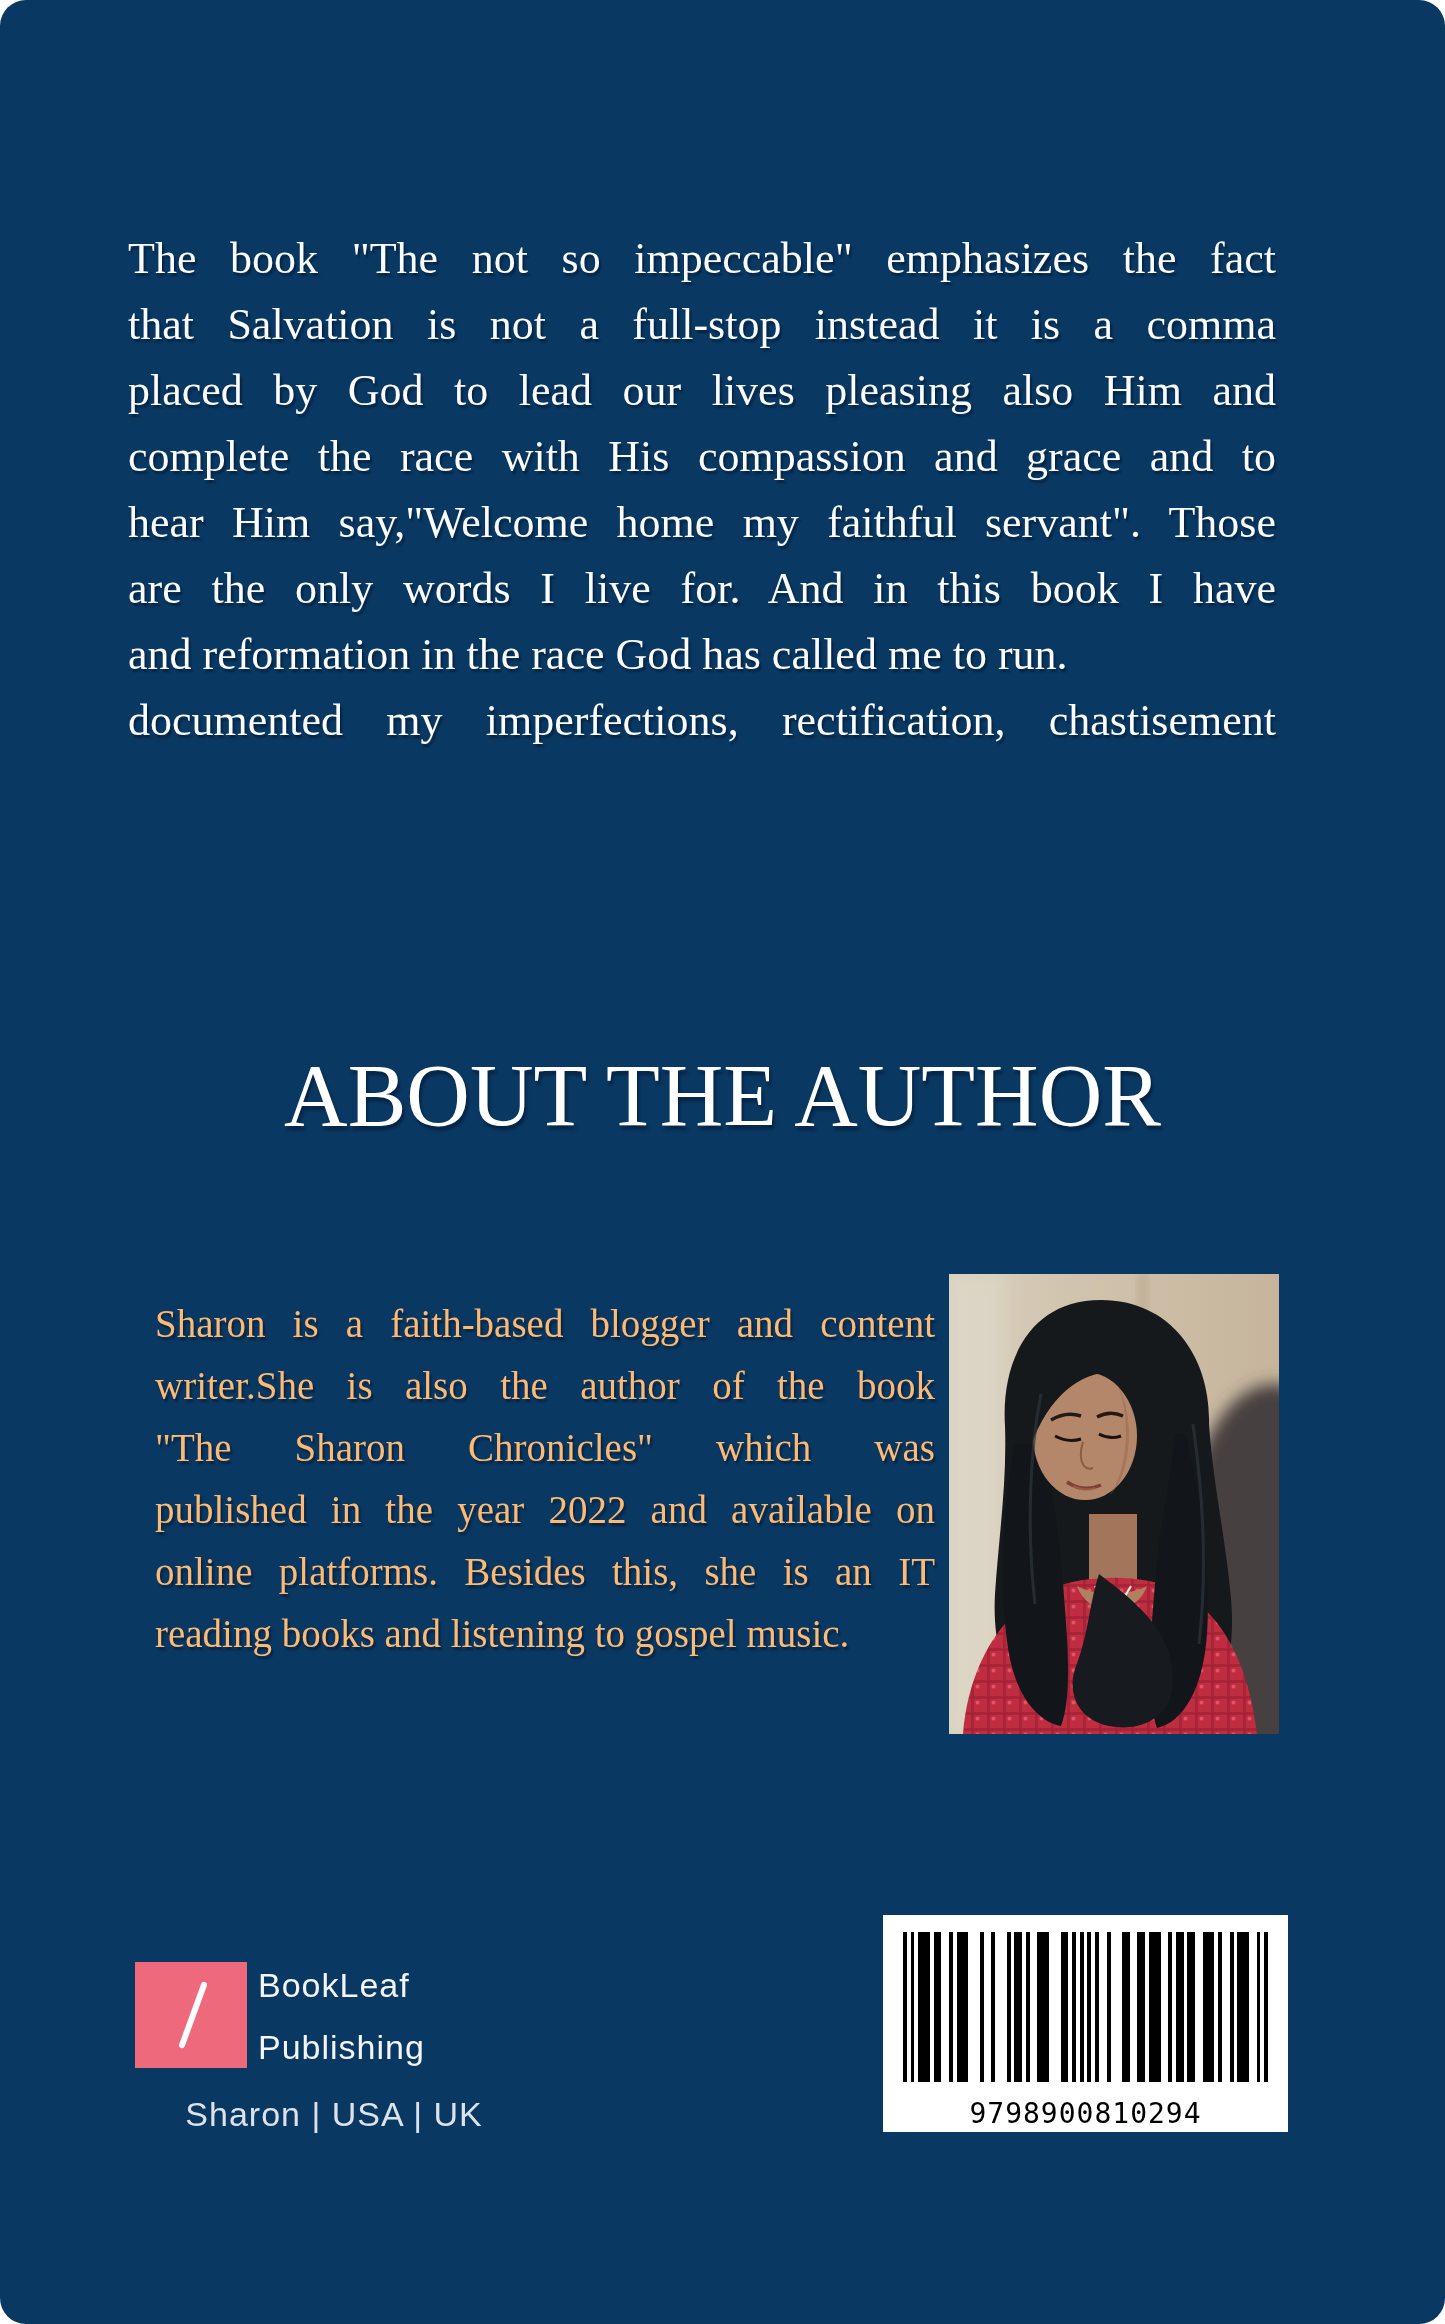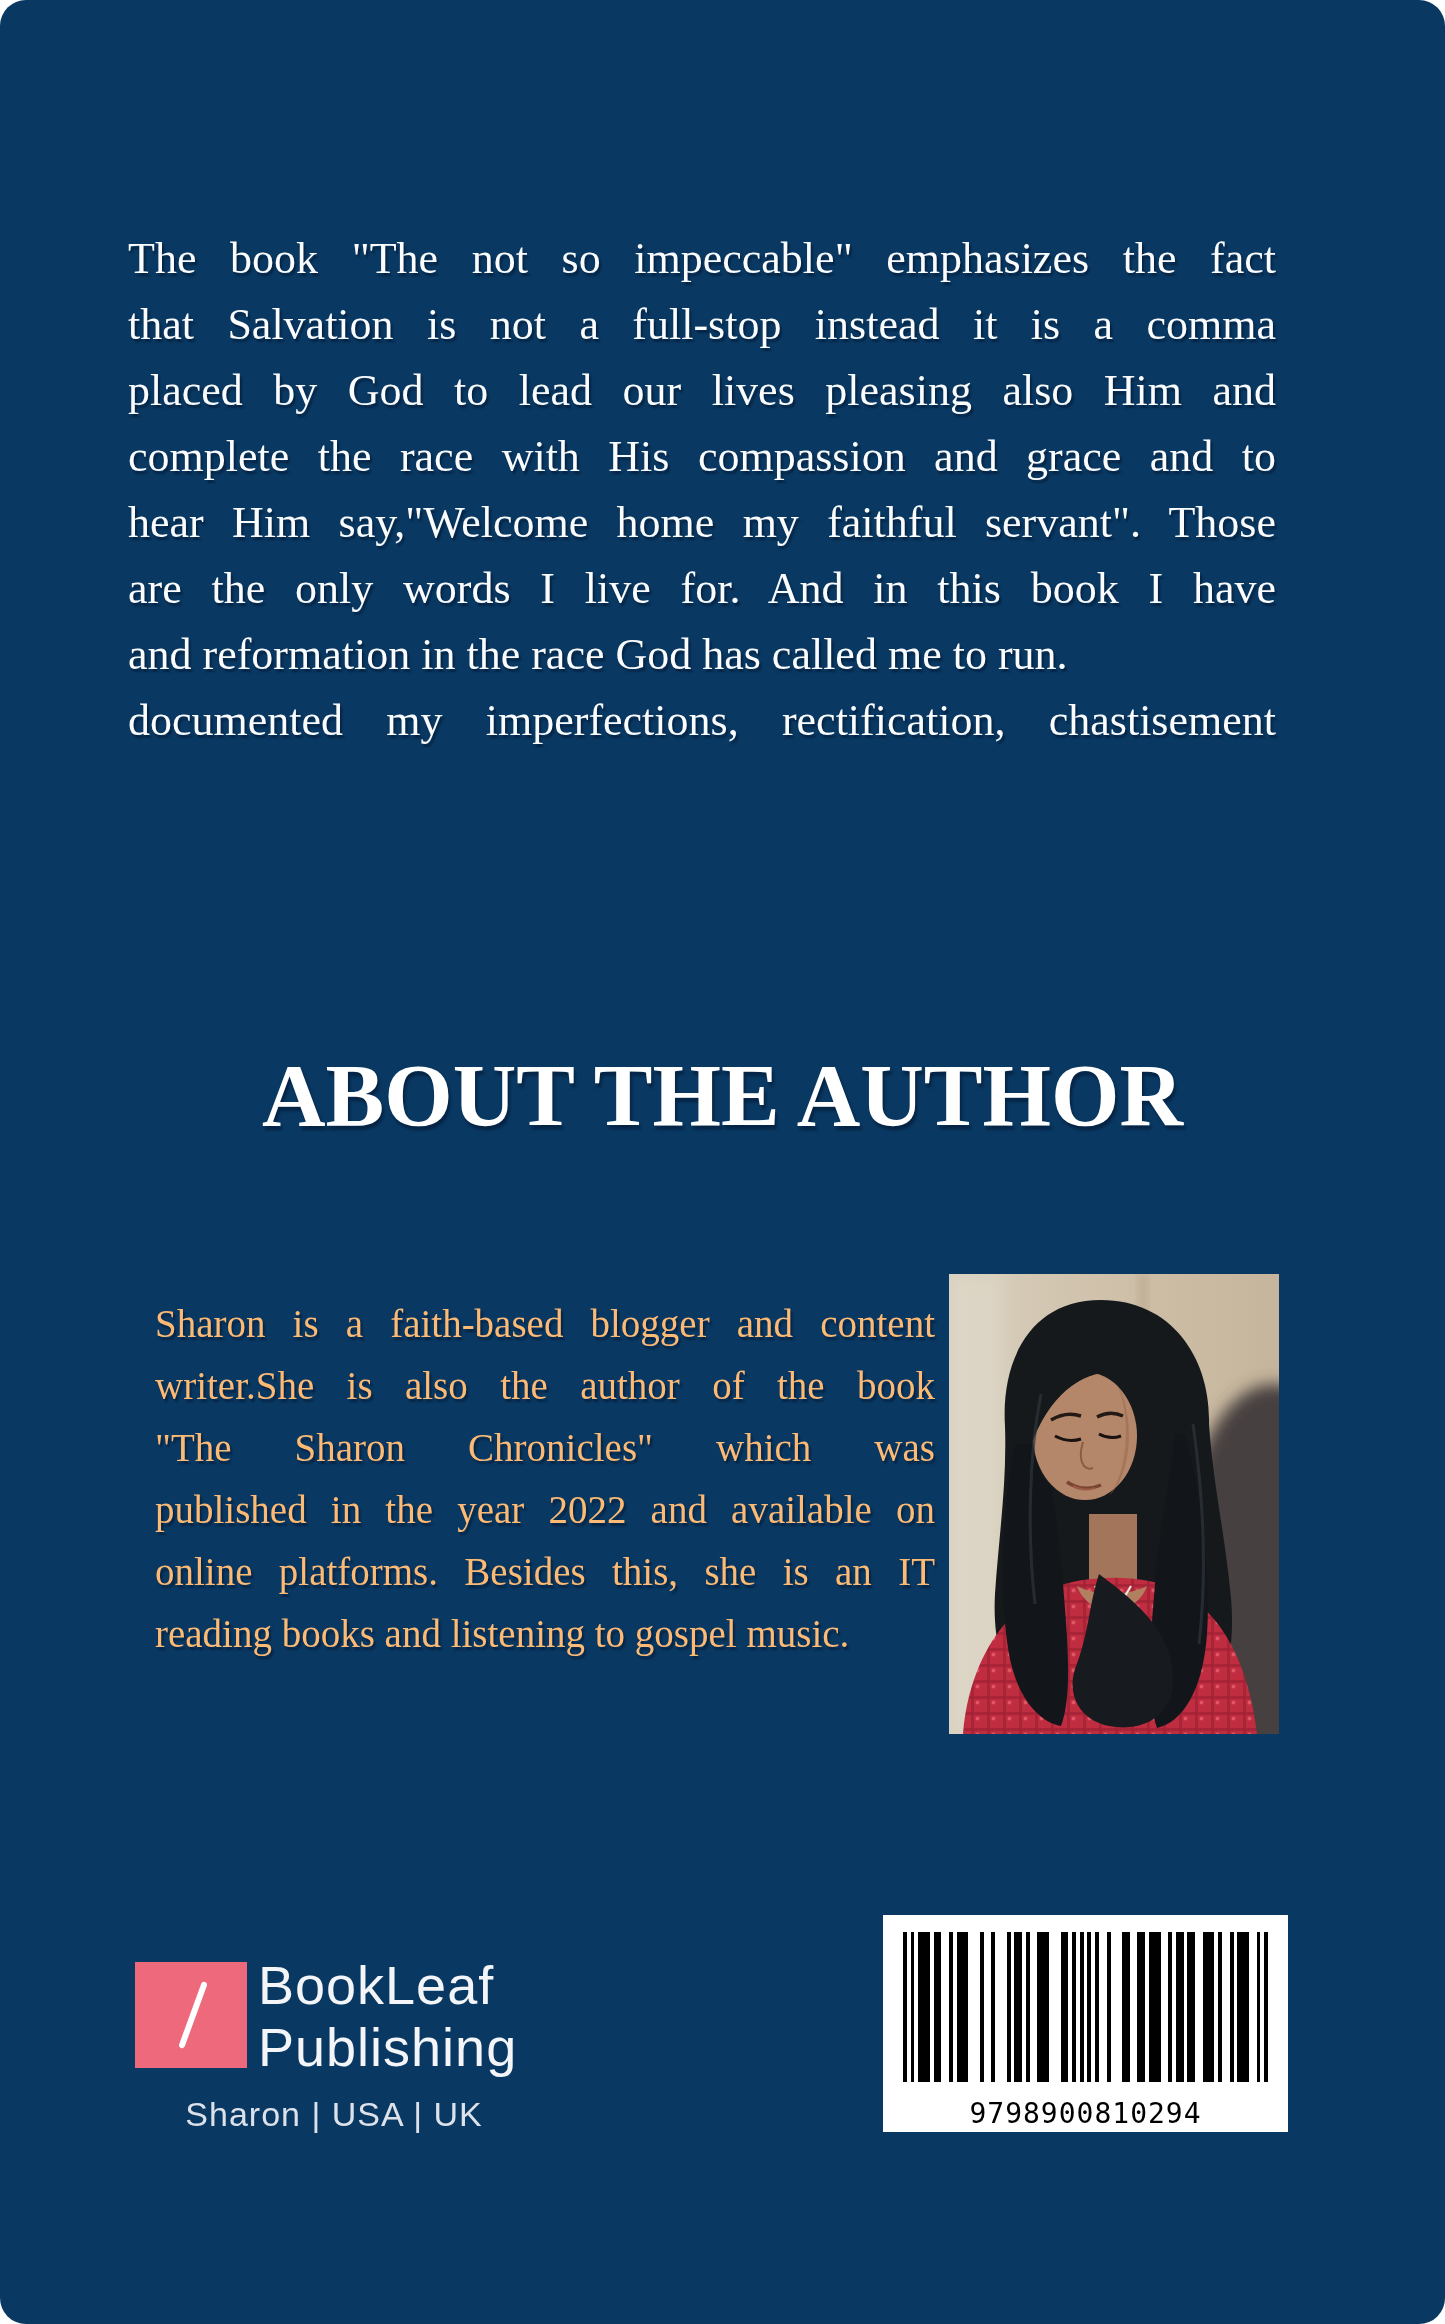--- a/index.html
+++ b/index.html
@@ -8,38 +8,38 @@
 
   
   .synopsis{position:absolute;left:128px;top:226px;width:1148px;
     font-size:44px;line-height:66px;color:#fbfcfd;
     text-shadow:2px 3px 2px rgba(0,10,30,.45);}
   .jline{text-align:justify;text-align-last:justify;}
   .jline.last{text-align-last:left;}
 
   
   .about-heading{position:absolute;left:0;top:1046px;width:1445px;margin:0;
-    text-align:center;font-weight:700;font-size:88px;line-height:100px;
+    text-align:center;font-weight:400;font-size:88px;line-height:100px;
     color:#ffffff;text-shadow:2px 4px 3px rgba(0,10,30,.45);}
 
   
   .bio{position:absolute;left:155px;top:1293px;width:780px;
     font-size:39px;line-height:62px;color:#fdba74;
     text-shadow:2px 3px 2px rgba(0,10,30,.45);}
 
   
   .photo{position:absolute;left:949px;top:1274px;width:330px;height:460px;overflow:hidden;}
 
   
   .publisher{position:absolute;left:135px;top:1962px;width:420px;height:180px;
     font-family:"Liberation Sans",sans-serif;color:#f3f5f8;}
   .logo-square{position:absolute;left:0;top:0;width:112px;height:106px;background:var(--accent,#ef697c);}
   .logo-slash{position:absolute;left:55px;top:18px;width:6px;height:70px;background:#ffffff;
     border-radius:3px;transform:rotate(20deg);}
-  .logo-name{position:absolute;left:123px;top:-8px;font-weight:300;font-size:54px;line-height:62px;letter-spacing:1px;}
+  .logo-name{position:absolute;left:123px;top:-8px;font-weight:300;font-size:34px;line-height:62px;letter-spacing:1px;}
   .regions{position:absolute;left:0;top:133px;width:398px;text-align:center;
     font-weight:300;font-size:34px;color:#dde2ea;letter-spacing:1px;}
 
   
   .barcode{position:absolute;left:883px;top:1915px;width:405px;height:217px;background:#ffffff;
     display:flex;flex-direction:column;align-items:center;}
   .bars{margin-top:17px;height:150px;display:flex;}
   .bars .bar{height:100%;background:#000000;}
   .bars .gap{height:100%;background:transparent;}
   .digits{margin-top:15px;font-family:"DejaVu Sans Mono",monospace;font-size:28px;

